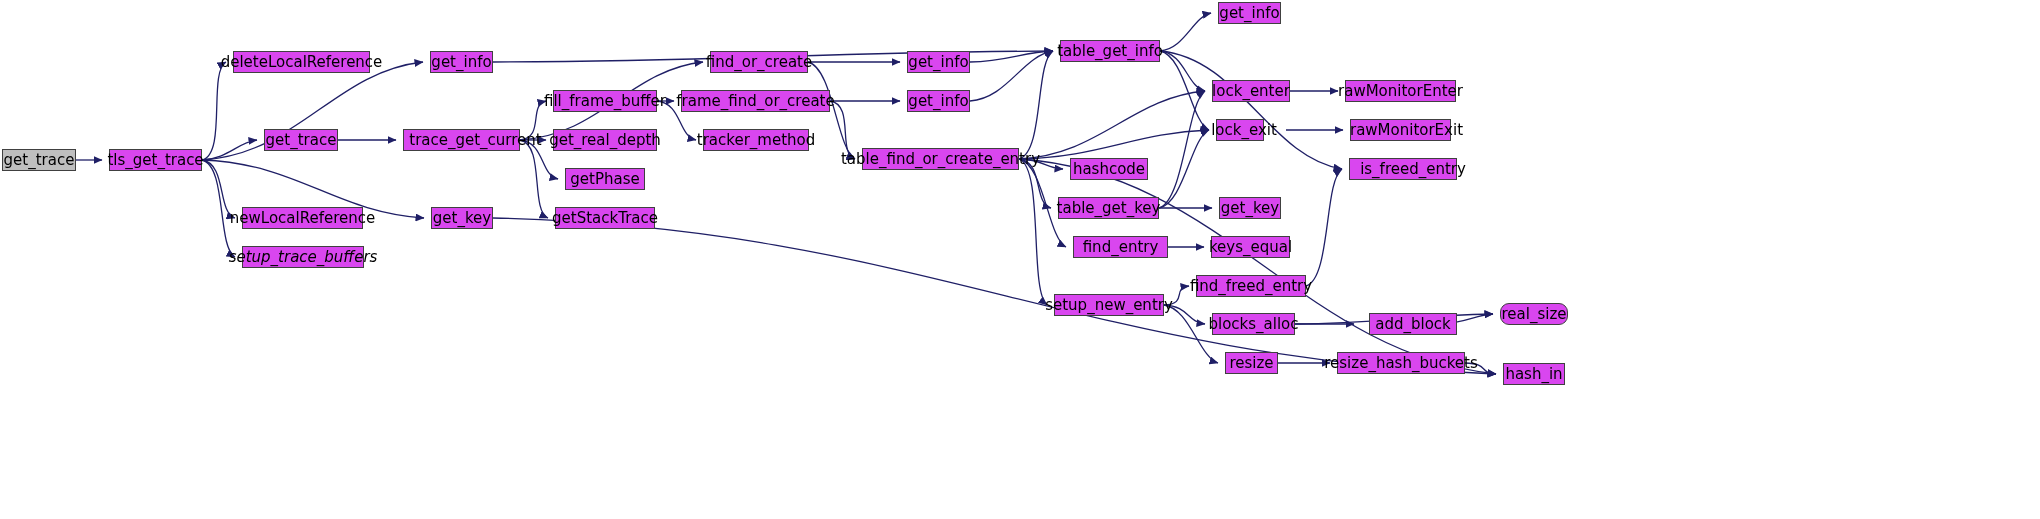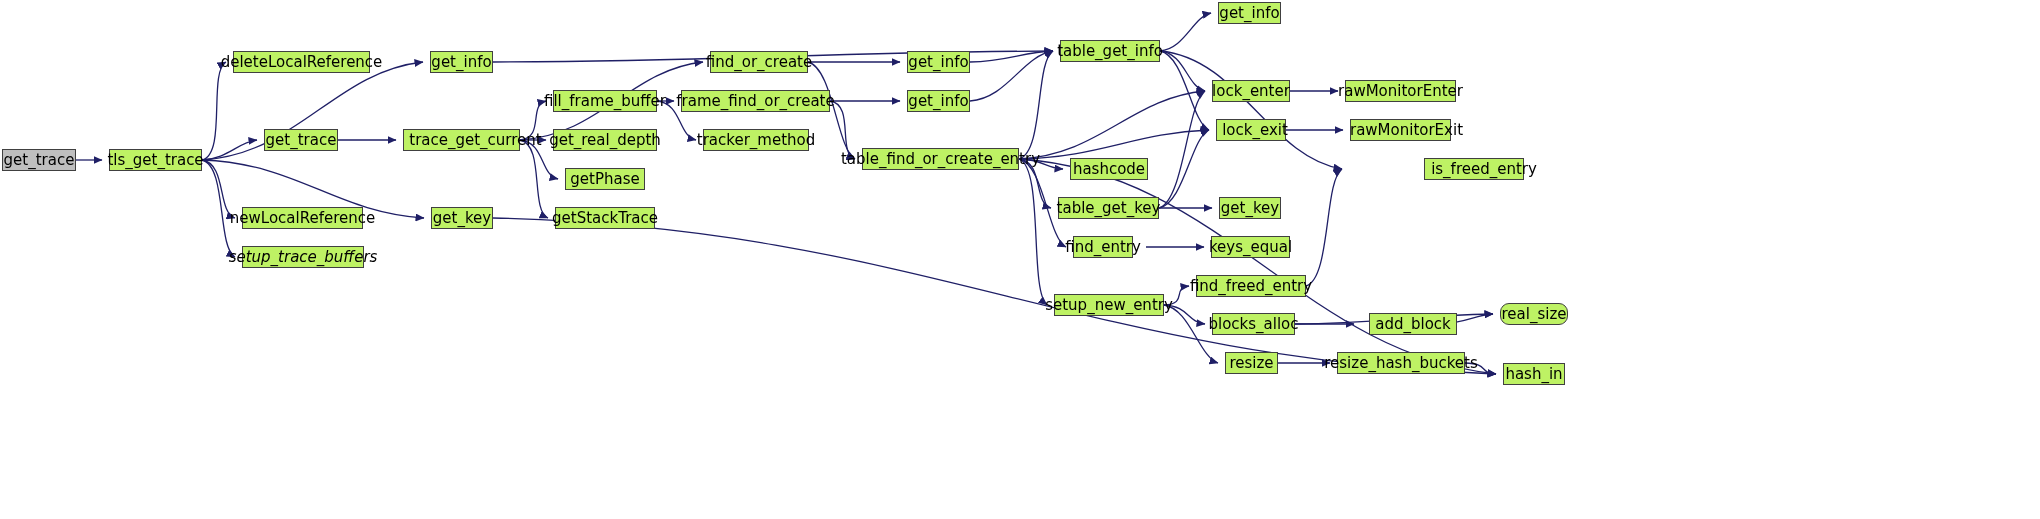--- a/index.html
+++ b/index.html
@@ -1,19 +1,19 @@
 <!DOCTYPE html>
 <html><head>
 <meta charset="utf-8">
 <style>
   html,body{margin:0;padding:0;background:#ffffff;}
   body{font-family:"DejaVu Sans","Liberation Sans",sans-serif;}
   #canvas{position:relative;width:2040px;height:519px;background:#ffffff;overflow:hidden;}
   svg.edges{position:absolute;left:0;top:0;width:2040px;height:519px;}
-  .node{position:absolute;box-sizing:border-box;border:1px solid #404040;background:#bef264;
+  .node{position:absolute;box-sizing:border-box;border:1px solid #404040;background:#d946ef;
         display:flex;align-items:center;justify-content:center;
         font-size:15px;color:#000000;white-space:nowrap;line-height:1;}
   .node.root{background:#bfbfbf;border-color:#404040;}
   .node span{pointer-events:none;}
 </style>
 </head>
 <body>
 
 <div id="canvas">
   <svg class="edges" viewBox="0 0 2040 519">
@@ -135,33 +135,33 @@
       </div>
       <div class="node" style="left: 1060px; top: 40px; width: 100px; height: 22px;">
         <span>table_get_info</span>
       </div>
       <div class="node" style="left: 1070px; top: 158px; width: 78px; height: 22px;">
         <span>hashcode</span>
       </div>
       <div class="node" style="left: 1058px; top: 197px; width: 101px; height: 22px;">
         <span>table_get_key</span>
       </div>
-      <div class="node" style="left: 1073px; top: 236px; width: 60px; height: 22px;">
+      <div class="node" style="left: 1073px; top: 236px; width: 95px; height: 22px;">
         <span>find_entry</span>
       </div>
       <div class="node" style="left: 1054px; top: 294px; width: 110px; height: 22px;">
         <span>setup_new_entry</span>
       </div>
       <div class="node" style="left: 1218px; top: 2px; width: 63px; height: 22px;">
         <span>get_info</span>
       </div>
       <div class="node" style="left: 1212px; top: 80px; width: 78px; height: 22px;">
         <span>lock_enter</span>
       </div>
-      <div class="node" style="left: 1216px; top: 119px; width: 70px; height: 22px; padding-left: 8px;">
+      <div class="node" style="left: 1216px; top: 119px; width: 48px; height: 22px; padding-left: 8px;">
         <span>lock_exit</span>
       </div>
       <div class="node" style="left: 1219px; top: 197px; width: 62px; height: 22px;">
         <span>get_key</span>
       </div>
       <div class="node" style="left: 1211px; top: 236px; width: 79px; height: 22px;">
         <span>keys_equal</span>
       </div>
       <div class="node" style="left: 1196px; top: 275px; width: 110px; height: 22px;">
         <span>find_freed_entry</span>
@@ -171,21 +171,21 @@
       </div>
       <div class="node" style="left: 1225px; top: 352px; width: 53px; height: 22px;">
         <span>resize</span>
       </div>
       <div class="node" style="left: 1345px; top: 80px; width: 111px; height: 22px;">
         <span>rawMonitorEnter</span>
       </div>
       <div class="node" style="left: 1350px; top: 119px; width: 101px; height: 22px; padding-left: 12px;">
         <span>rawMonitorExit</span>
       </div>
-      <div class="node" style="left: 1424px; top: 158px; width: 100px; height: 22px; padding-left: 20px;">
+      <div class="node" style="left: 1349px; top: 158px; width: 108px; height: 22px; padding-left: 20px;">
         <span>is_freed_entry</span>
       </div>
       <div class="node" style="left: 1361px; top: 313px; width: 88px; height: 22px; margin-left: 8px;">
         <span>add_block</span>
       </div>
       <div class="node" style="left: 1337px; top: 352px; width: 128px; height: 22px;">
         <span>resize_hash_buckets</span>
       </div>
       <div class="node" style="left: 1500px; top: 303px; width: 68px; height: 22px; border-radius: 9px;">
         <span>real_size</span>

